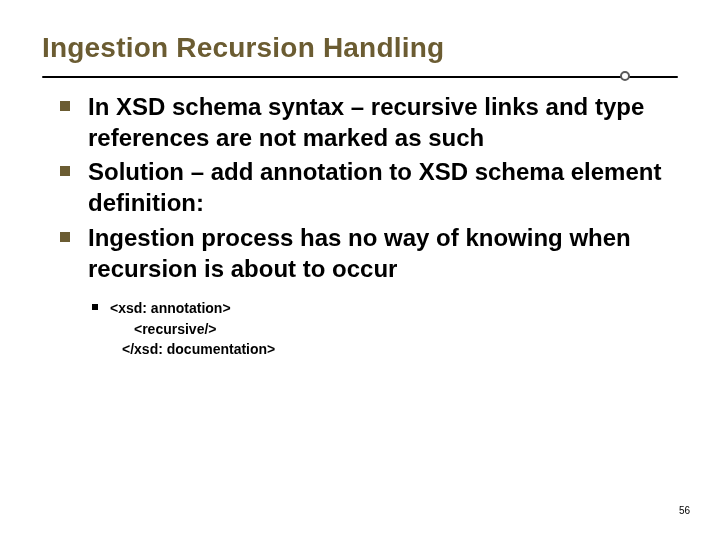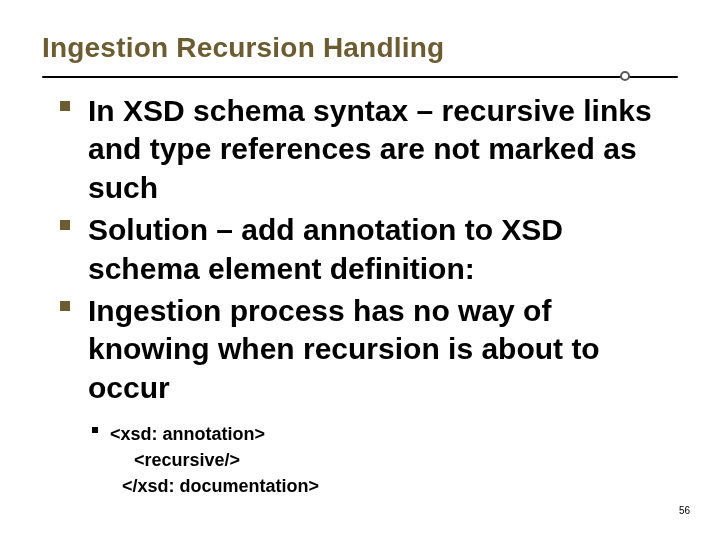--- a/index.html
+++ b/index.html
@@ -46,21 +46,21 @@
     right: 48px;
     top: -1px;
   }
   .bullets {
     list-style: none;
     margin-left: 18px;
   }
   .bullets > li {
     position: relative;
     padding-left: 28px;
-    font-size: 30px;
+    font-size: 24px;
     font-weight: bold;
     color: #000;
     line-height: 1.28;
     margin-bottom: 4px;
   }
   .bullets > li::before {
     content: "";
     position: absolute;
     left: 0;
     top: 9px;
@@ -69,21 +69,21 @@
     background: #6b5c32;
   }
   .sub {
     list-style: none;
     margin-left: 50px;
     margin-top: 14px;
   }
   .sub > li {
     position: relative;
     padding-left: 18px;
-    font-size: 18px;
+    font-size: 14px;
     font-weight: bold;
     color: #000;
     line-height: 1.45;
   }
   .sub > li::before {
     content: "";
     position: absolute;
     left: 0;
     top: 6px;
     width: 6px;

